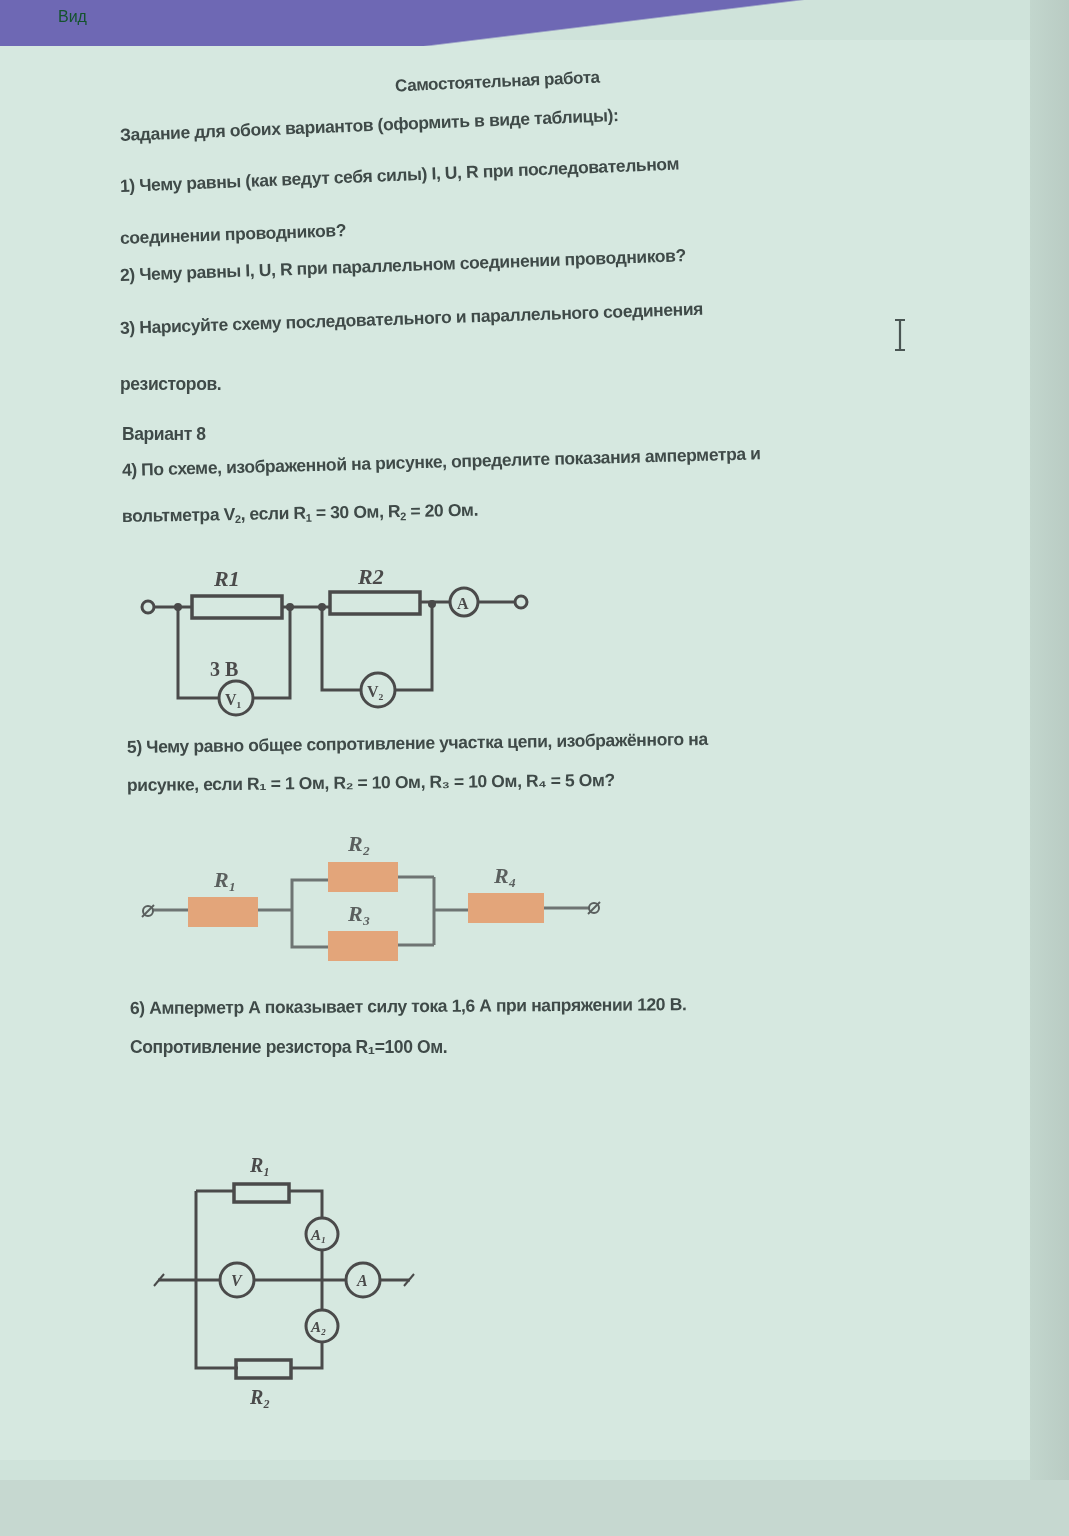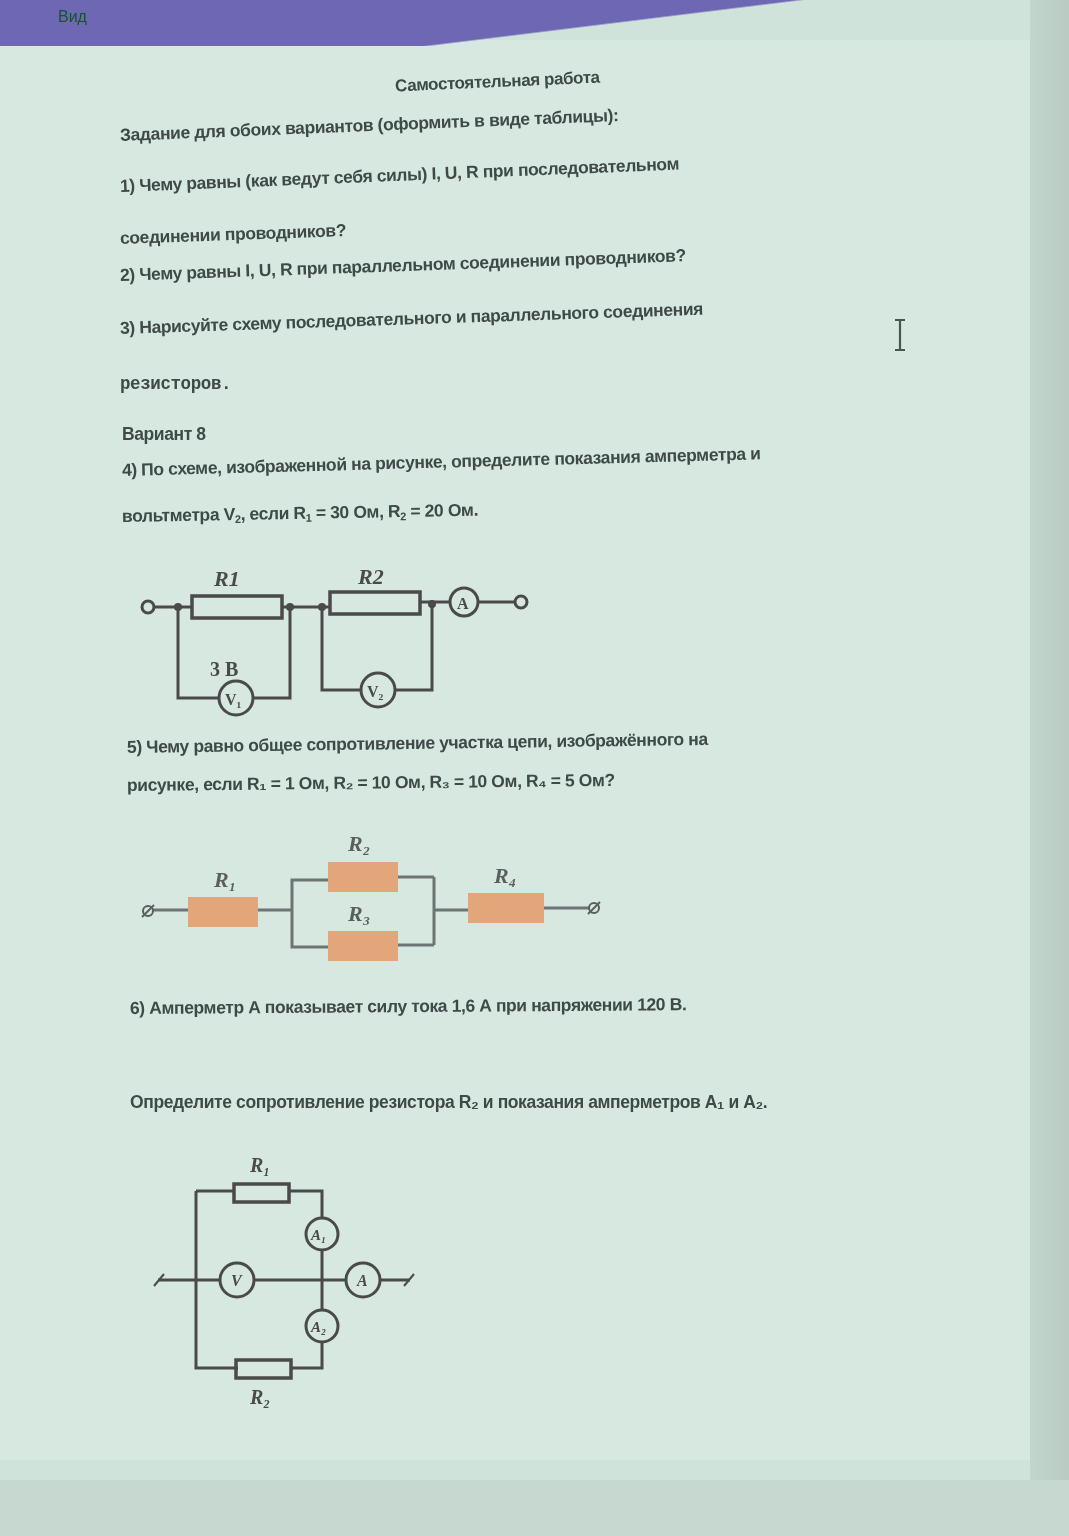--- a/index.html
+++ b/index.html
@@ -48,21 +48,21 @@
 <div class="topbar-fill"></div>
 <div class="menu-vid">Вид</div>
 
 <div class="doc">
   <div class="t title" style="left:395px; top:72px; transform:rotate(-2.5deg);">Самостоятельная работа</div>
   <div class="t" style="left:120px; top:125px; transform:rotate(-2.3deg); transform-origin:left;">Задание для обоих вариантов (оформить в виде таблицы):</div>
   <div class="t" style="left:120px; top:176px; transform:rotate(-2.3deg); transform-origin:left;">1) Чему равны (как ведут себя силы) I, U, R при последовательном</div>
   <div class="t" style="left:120px; top:228px; transform:rotate(-2deg); transform-origin:left;">соединении проводников?</div>
   <div class="t" style="left:120px; top:265px; transform:rotate(-2deg); transform-origin:left;">2) Чему равны I, U, R при параллельном соединении проводников?</div>
   <div class="t" style="left:120px; top:318px; transform:rotate(-1.9deg); transform-origin:left;">3) Нарисуйте схему последовательного и параллельного соединения</div>
-  <div class="t" style="left:120px; top:374px;font-family:Liberation Mono, monospace;">резисторов.</div>
+  <div class="t" style="left:120px; top:374px;">резисторов.</div>
 
   <svg class="cursor-ibeam" viewBox="0 0 14 34">
     <path d="M2 2 H12 M7 2 V32 M2 32 H12" stroke="#4a5553" stroke-width="2.2" fill="none"></path>
   </svg>
 
   <div class="t" style="left:122px; top:424px;">Вариант 8</div>
   <div class="t" style="left:122px; top:460px; transform:rotate(-1.5deg); transform-origin:left;">4) По схеме, изображенной на рисунке, определите показания амперметра и</div>
   <div class="t" style="left:122px; top:506px; transform:rotate(-1deg); transform-origin:left;">
     <span>вольтметра V</span><span class="sub">2</span><span>, если R</span><span class="sub">1</span><span> = 30 Ом, R</span><span class="sub">2</span><span> = 20 Ом.</span>
   </div>
@@ -126,21 +126,21 @@
       <circle cx="464" cy="83" r="5"></circle>
         <line x1="458" y1="89" x2="470" y2="77"></line>
     </g>
     <text x="84" y="62" font-size="22" font-style="italic" fill="#5a5f5e">R₁</text>
     <text x="218" y="26" font-size="22" font-style="italic" fill="#5a5f5e">R₂</text>
     <text x="218" y="96" font-size="22" font-style="italic" fill="#5a5f5e">R₃</text>
     <text x="364" y="58" font-size="22" font-style="italic" fill="#5a5f5e">R₄</text>
   </svg>
 
   <div class="t" style="left:130px; top:998px; transform:rotate(-0.4deg); transform-origin:left;">6) Амперметр А показывает силу тока 1,6 А при напряжении 120 В.</div>
-  <div class="t" style="left:130px; top:1092px;">Определите сопротивление резистора R₂ и показания амперметров A₁ и A₂.</div>
+  <div class="t" style="left:130px; top:1037px;">Сопротивление резистора R₁=100 Ом.</div>
 
   <svg style="position:absolute; left:148px; top:1148px;" width="280" height="270">
     <g stroke="#4a4a4a" stroke-width="3" fill="none">
       <line x1="10" y1="132" x2="48" y2="132"></line>
       <polyline points="48,43 48,220 90,220"></polyline>
       <polyline points="48,43 86,43"></polyline>
       <rect x="86" y="36" width="55" height="18" stroke-width="3.5"></rect>
       <polyline points="141,43 174,43 174,70"></polyline>
       <circle cx="174" cy="86" r="16"></circle>
       <line x1="174" y1="102" x2="174" y2="162"></line>

